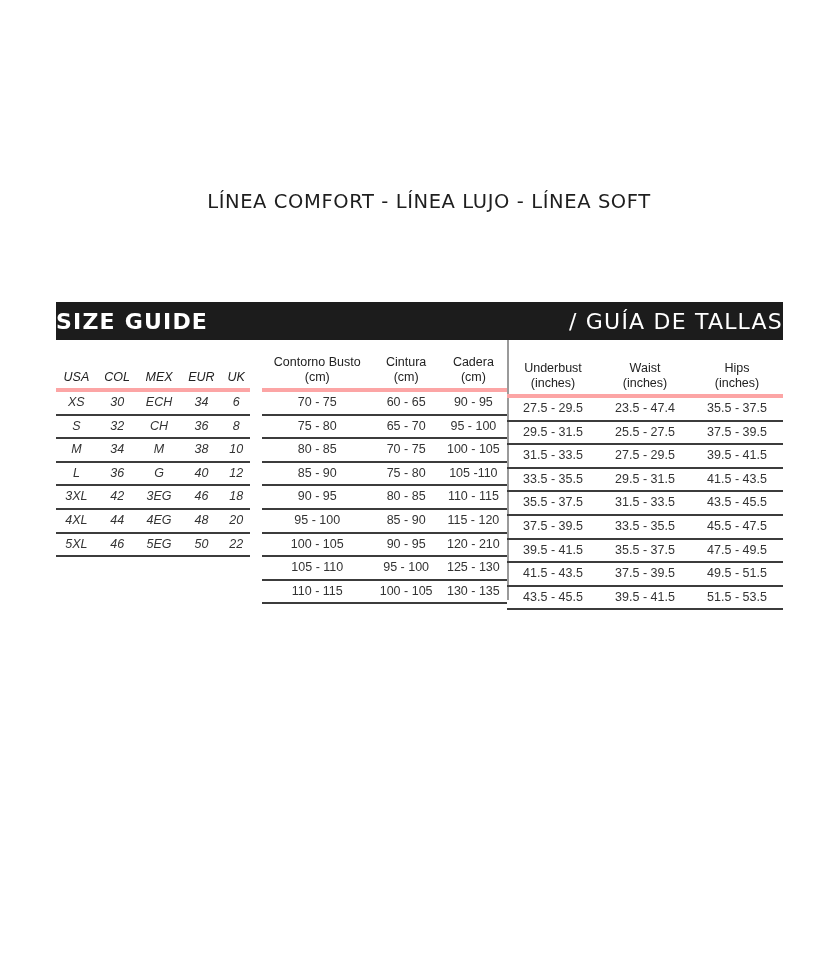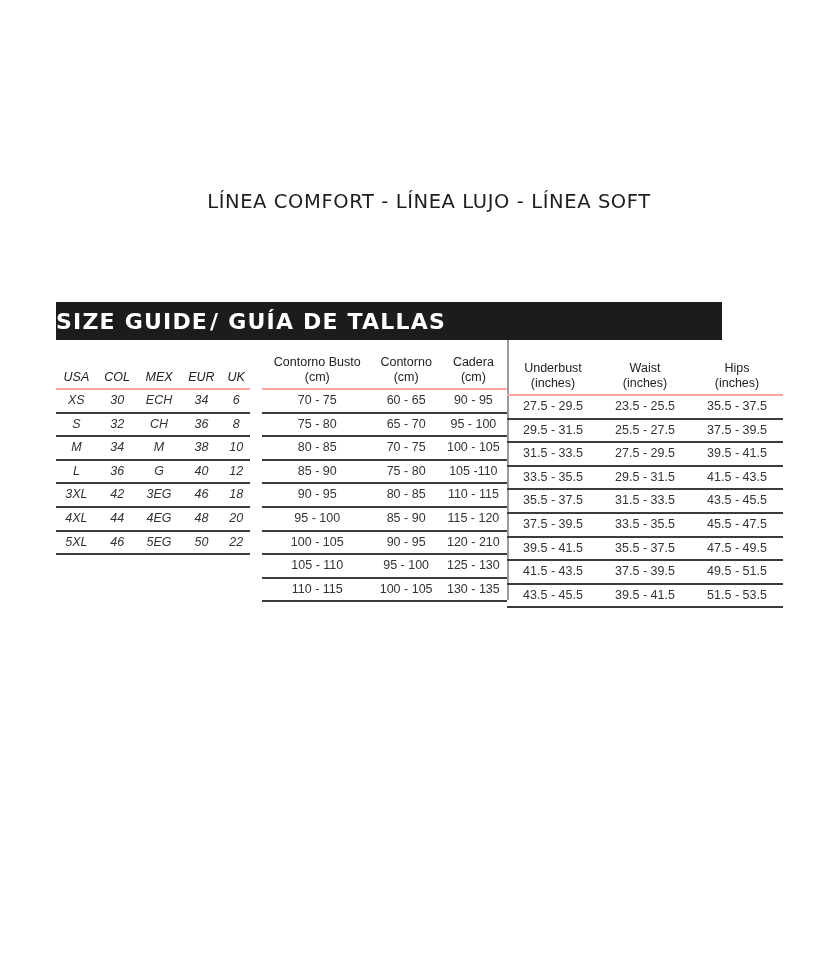--- a/index.html
+++ b/index.html
@@ -1,24 +1,24 @@
 <!DOCTYPE html>
 <html><head>
 <meta charset="utf-8">
 <style>
   html, body { margin:0; padding:0; background:#ffffff; }
   body { width:840px; height:969px; position:relative; overflow:hidden; font-family:"Liberation Sans", sans-serif; color:#2a2a2a; }
   .subtitle { position:absolute; left:0; top:190px; width:858px; text-align:center; font-family:"DejaVu Sans", sans-serif; font-size:19.5px; letter-spacing:0.6px; color:#1e1e1e; font-weight:normal; }
-  .banner { position:absolute; left:56px; top:302px; width:666px; height:38px; background:#1c1c1c; color:#ffffff; display:flex; align-items:center; justify-content:flex-start; font-family:"DejaVu Sans", sans-serif; font-size:22px; letter-spacing:1.2px; }
+  .banner { position:absolute; left:56px; top:302px; width:727px; height:38px; background:#1c1c1c; color:#ffffff; display:flex; align-items:center; justify-content:space-between; font-family:"DejaVu Sans", sans-serif; font-size:22px; letter-spacing:1.2px; }
   .banner b { font-weight:bold; }
-  .banner span.thin { font-weight:bold; margin-left:2px; }
+  .banner span.thin { font-weight:normal; margin-left:2px; }
   table { position:absolute; border-collapse:collapse; font-size:12.5px; color:#333; }
   th { font-weight:normal; font-size:12.5px; color:#222; vertical-align:bottom; padding:0 0 3px 0; line-height:15px; }
   td { text-align:center; height:21.6px; padding:0; line-height:21.6px; }
-  tr.hdr { border-bottom:2px solid #fca5a5; }
+  tr.hdr { border-bottom:4px solid #fca5a5; }
   tr.row { border-bottom:2px solid #3c3c3c; }
   #t-left { left:56px; top:345px; width:194px;font-style:italic; }
   #t-left th { height:40px; }
   #t-cm { left:262px; top:345px; width:245px; }
   #t-cm th { height:40px; }
   #t-in { left:507px; top:351px; width:276px; }
   #t-in th { height:40px; }
   .divider { position:absolute; left:507px; top:340px; width:1.5px; height:260px; background:#9a9a9a; }
 </style>
 </head>
@@ -91,21 +91,21 @@
         <td>50</td>
         <td>22</td>
       </tr>
     </tbody>
 </table>
 
 <table id="t-cm">
   <thead>
     <tr class="hdr">
       <th><span>Contorno Busto</span><br><span>(cm)</span></th>
-      <th><span>Contorno</span><br><span>(cm)</span></th>
+      <th><span>Cintura</span><br><span>(cm)</span></th>
       <th><span>Cadera</span><br><span>(cm)</span></th>
     </tr>
   </thead>
   <tbody id="cm-body">
       <tr class="row">
         <td>70 - 75</td>
         <td>60 - 65</td>
         <td>90 - 95</td>
       </tr>
       <tr class="row">
@@ -157,21 +157,21 @@
   <thead>
     <tr class="hdr">
       <th><span>Underbust</span><br><span>(inches)</span></th>
       <th><span>Waist</span><br><span>(inches)</span></th>
       <th><span>Hips</span><br><span>(inches)</span></th>
     </tr>
   </thead>
   <tbody id="in-body">
       <tr class="row">
         <td>27.5 - 29.5</td>
-        <td>23.5 - 25.5</td>
+        <td>23.5 - 47.4</td>
         <td>35.5 - 37.5</td>
       </tr>
       <tr class="row">
         <td>29.5 - 31.5</td>
         <td>25.5 - 27.5</td>
         <td>37.5 - 39.5</td>
       </tr>
       <tr class="row">
         <td>31.5 - 33.5</td>
         <td>27.5 - 29.5</td>

